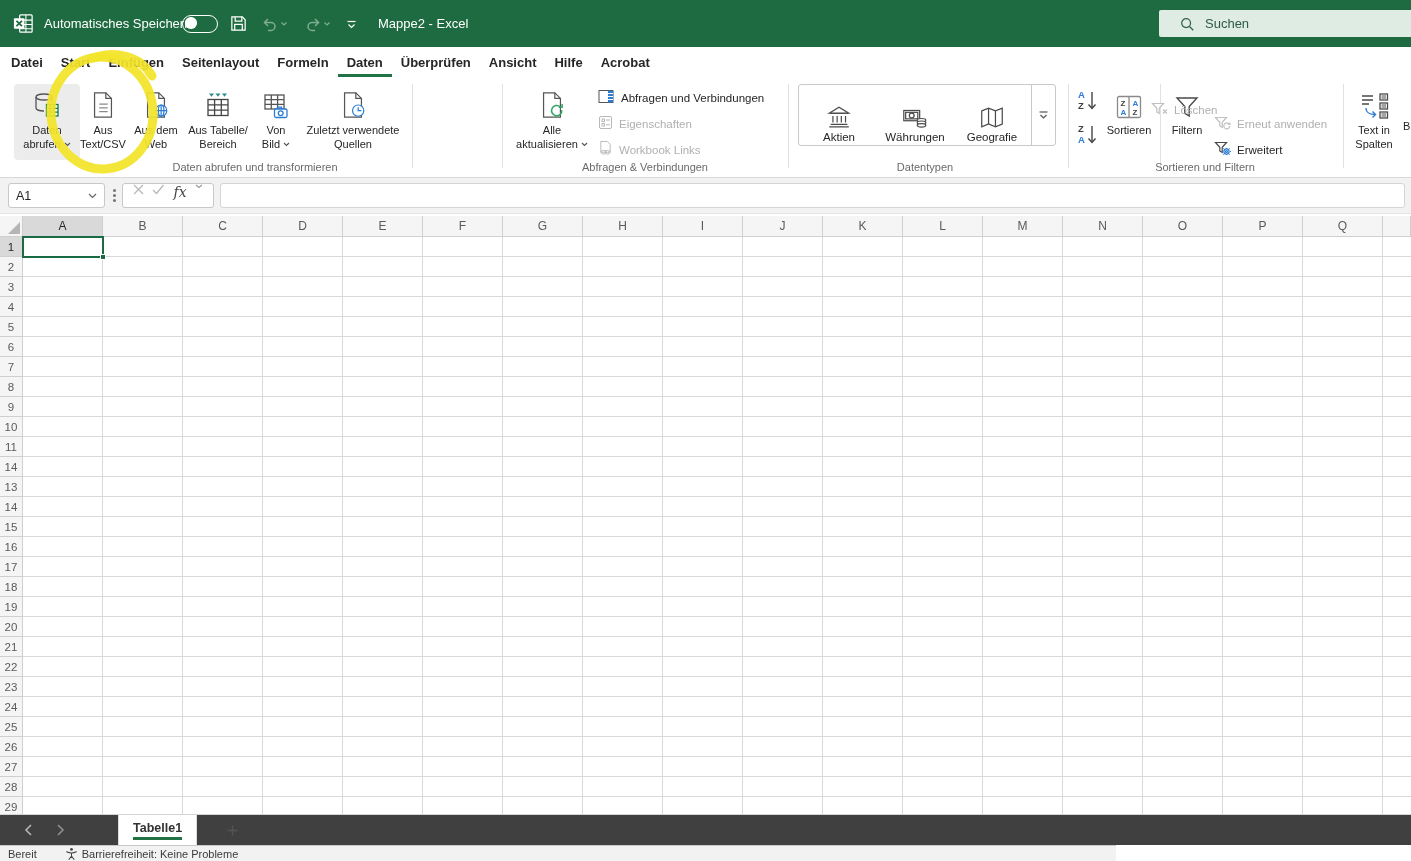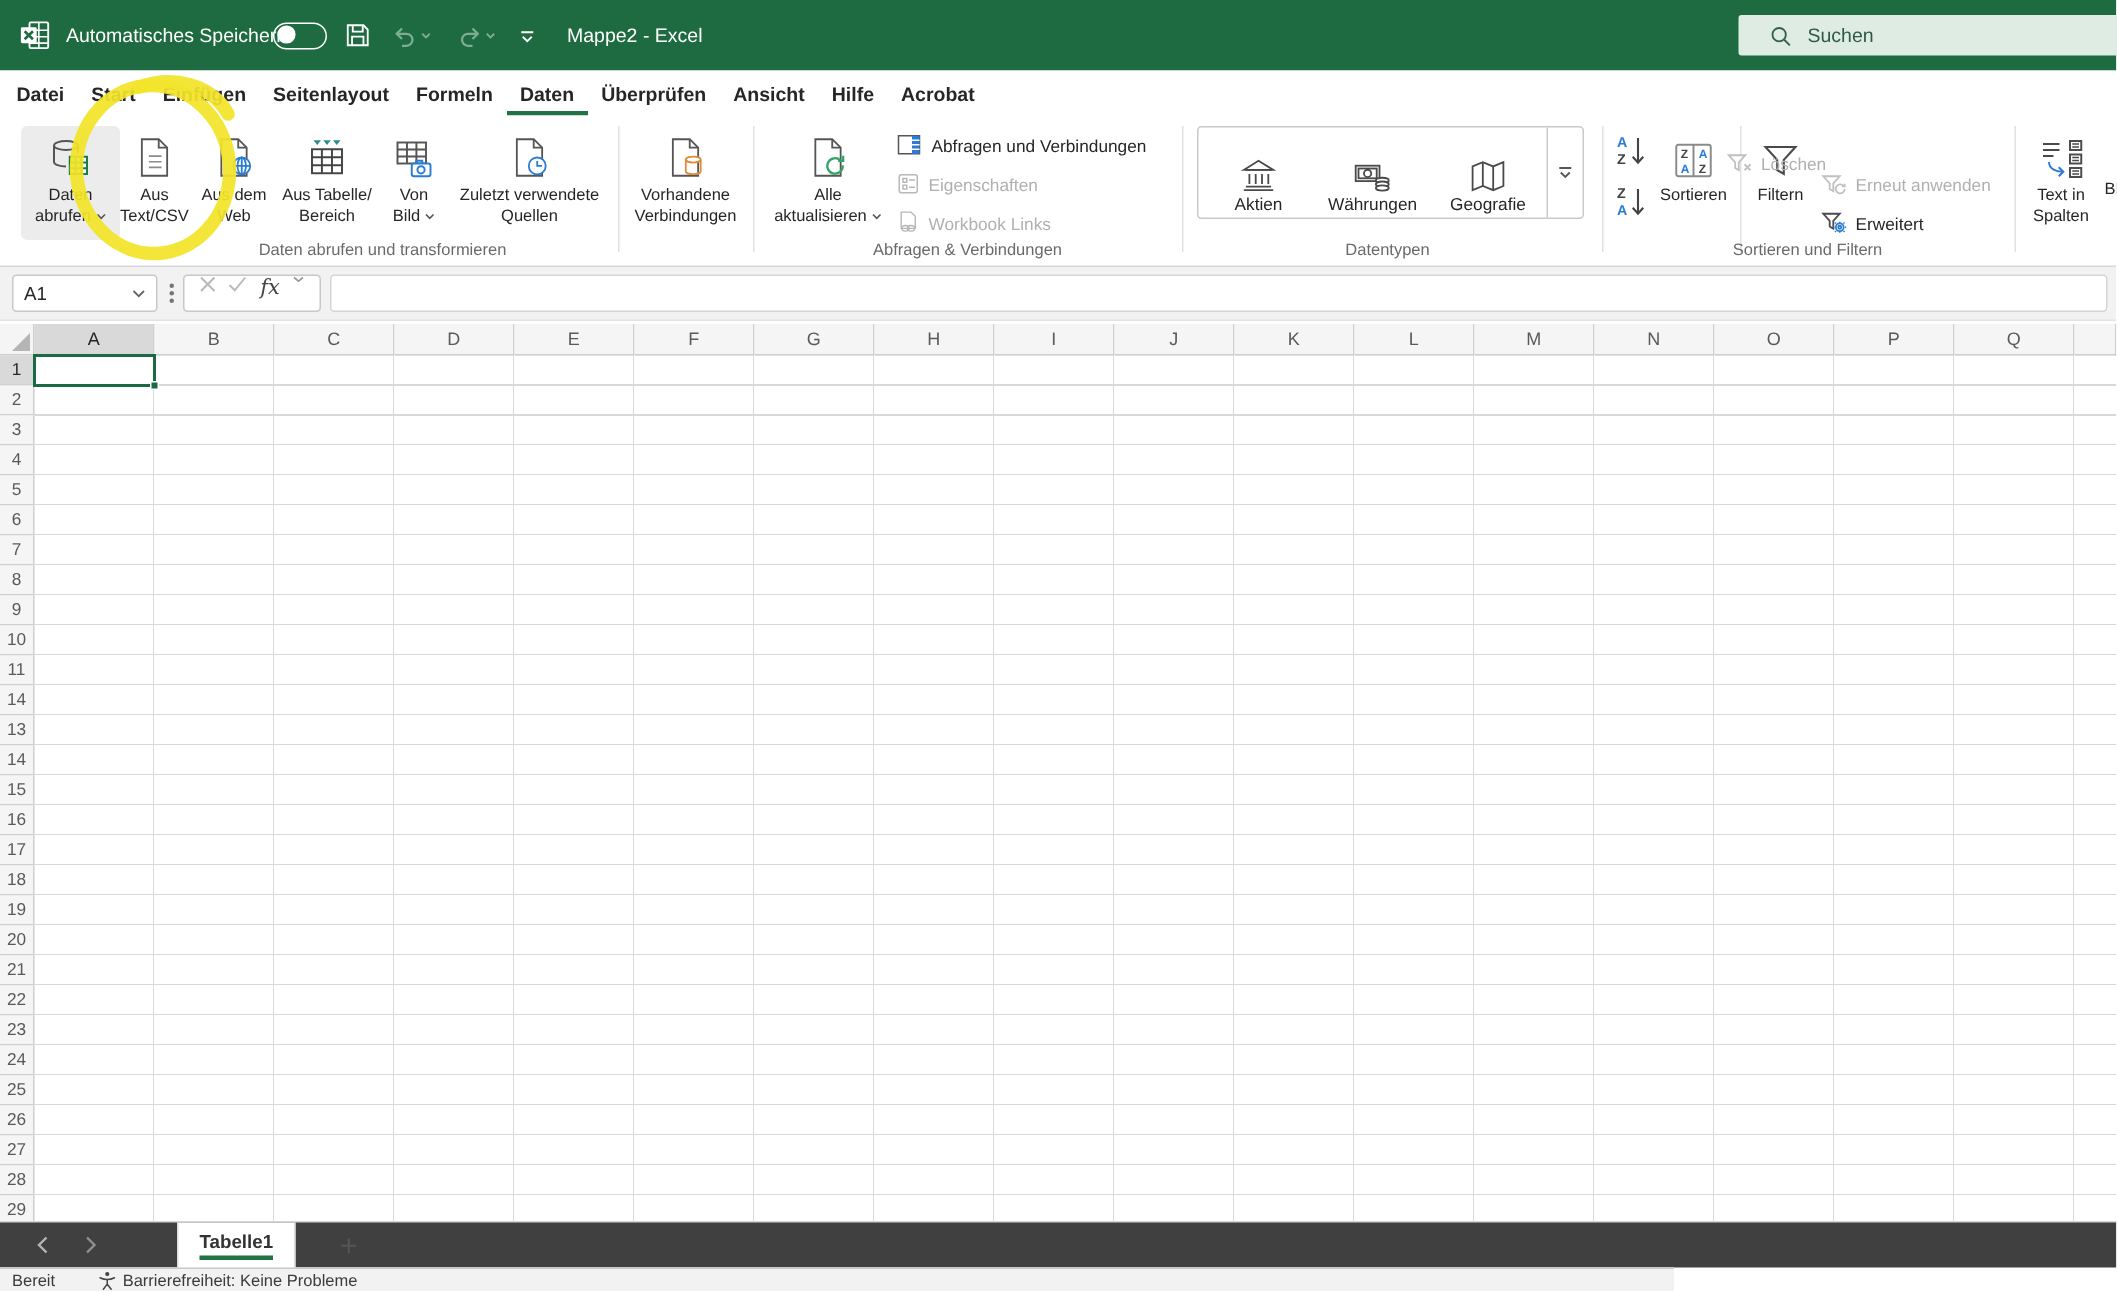--- a/index.html
+++ b/index.html
@@ -250,33 +250,20 @@
               <circle cx="21.5" cy="22" r="6" fill="#fff"></circle>
               <path d="M21.5 18.5V22h3.5"></path>
             </g>
         </svg>
       </div>
       <div class="lbl"><span>Zuletzt verwendete</span><br><span>Quellen</span></div>
     </div>
 
     <div class="rsep" style="left:412px;"></div>
 
-    <div class="bigbtn" style="left:414px; width:86px;">
-      <div class="ic">
-        <svg width="30" height="32" viewBox="0 0 32 32" fill="none" stroke="#555" stroke-width="1.3">
-          <path d="M7 3h12l6 6v20H7z" fill="#fff"></path>
-            <path d="M19 3v6h6"></path>
-          <g stroke="#E08C3C">
-              <ellipse cx="21.5" cy="17.5" rx="5.3" ry="2.1" fill="#fff"></ellipse>
-              <path d="M16.2 17.5v8.2c0 1.2 2.4 2.1 5.3 2.1s5.3-.9 5.3-2.1v-8.2"></path>
-            </g>
-        </svg>
-      </div>
-      <div class="lbl"><span>Vorhandene</span><br><span>Verbindungen</span></div>
-    </div>
 
     <div class="rsep" style="left:502px;"></div>
 
     <div class="bigbtn" style="left:508px; width:88px;">
       <div class="ic">
         <svg width="30" height="32" viewBox="0 0 32 32" fill="none" stroke="#555" stroke-width="1.3">
           <path d="M7 3h12l6 6v20H7z" fill="#fff"></path>
             <path d="M19 3v6h6"></path>
           <g stroke="#33A464" stroke-width="1.6">
               <path d="M26.5 21.5a5.5 5.5 0 1 1-1.8-3.6"></path>

